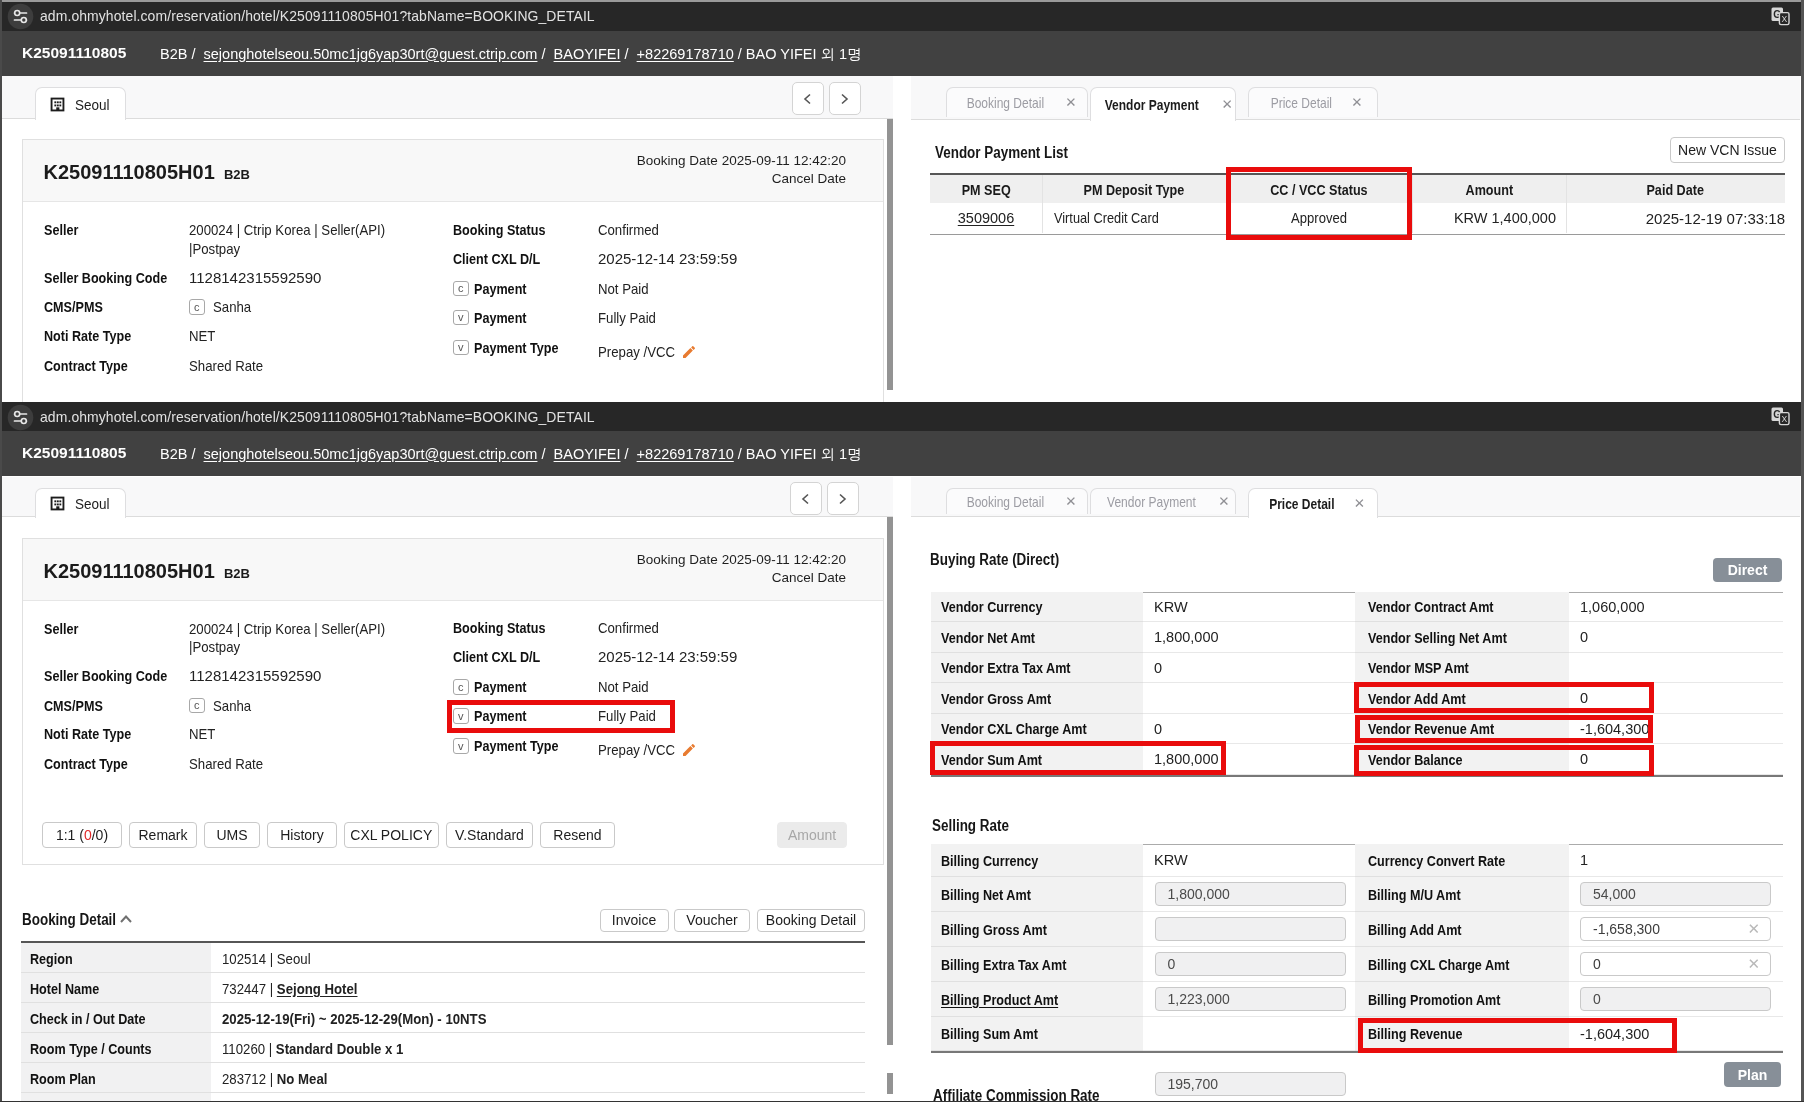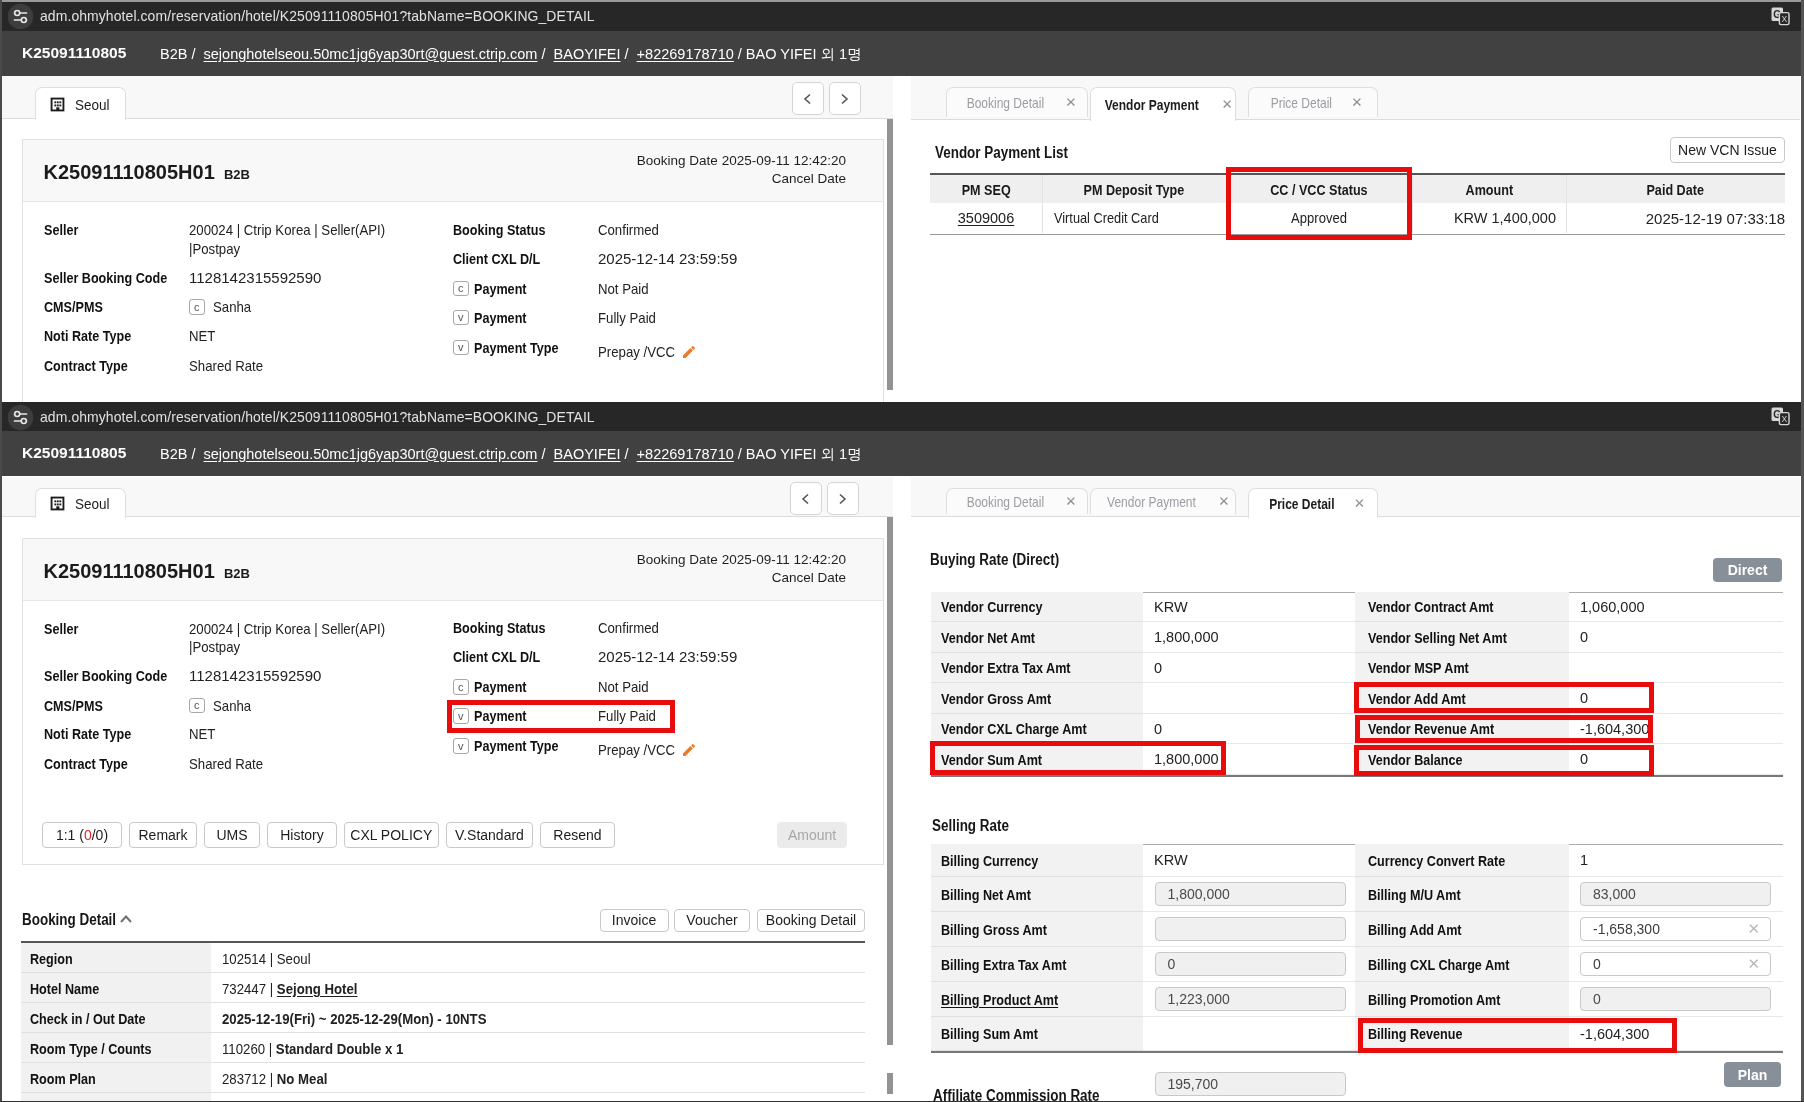--- a/index.html
+++ b/index.html
@@ -341,21 +341,21 @@
 <div class="abs" style="left:1154px;top:852.0px;font-size:14.5px;color:#222">KRW</div>
 <div class="abs lbl" style="left:1368px;top:851.5px">Currency Convert Rate</div>
 <div class="abs" style="left:1580px;top:852.0px;font-size:14.5px;color:#222">1</div>
 <div class="abs" style="left:931px;top:876.5px;width:212px;height:35px;background:#f2f2f2;border-bottom:1px solid #e0e0e0"></div>
 <div class="abs" style="left:1354.5px;top:876.5px;width:214.0px;height:35px;background:#f2f2f2;border-bottom:1px solid #e0e0e0"></div>
 <div class="abs" style="left:1143px;top:876.5px;width:211.5px;height:35px;border-bottom:1px solid #e8e8e8"></div>
 <div class="abs" style="left:1568.5px;top:876.5px;width:214.5px;height:35px;border-bottom:1px solid #e8e8e8"></div>
 <div class="abs lbl" style="left:941px;top:885.5px">Billing Net Amt</div>
 <div class="abs lbl" style="left:1368px;top:885.5px">Billing M/U Amt</div>
 <div class="abs inp dis" style="left:1154.5px;top:882.0px;width:191px">1,800,000</div>
-<div class="abs inp dis" style="left:1580px;top:882.0px;width:191px">83,000</div>
+<div class="abs inp dis" style="left:1580px;top:882.0px;width:191px">54,000</div>
 <div class="abs" style="left:931px;top:911.5px;width:212px;height:35px;background:#f2f2f2;border-bottom:1px solid #e0e0e0"></div>
 <div class="abs" style="left:1354.5px;top:911.5px;width:214.0px;height:35px;background:#f2f2f2;border-bottom:1px solid #e0e0e0"></div>
 <div class="abs" style="left:1143px;top:911.5px;width:211.5px;height:35px;border-bottom:1px solid #e8e8e8"></div>
 <div class="abs" style="left:1568.5px;top:911.5px;width:214.5px;height:35px;border-bottom:1px solid #e8e8e8"></div>
 <div class="abs lbl" style="left:941px;top:920.5px">Billing Gross Amt</div>
 <div class="abs lbl" style="left:1368px;top:920.5px">Billing Add Amt</div>
 <div class="abs inp dis" style="left:1154.5px;top:917.0px;width:191px"></div>
 <div class="abs inp " style="left:1580px;top:917.0px;width:191px">-1,658,300<span style="margin-left:auto;margin-right:10px;color:#b9b9b9;font-size:15px">✕</span></div>
 <div class="abs" style="left:931px;top:946.5px;width:212px;height:35px;background:#f2f2f2;border-bottom:1px solid #e0e0e0"></div>
 <div class="abs" style="left:1354.5px;top:946.5px;width:214.0px;height:35px;background:#f2f2f2;border-bottom:1px solid #e0e0e0"></div>

